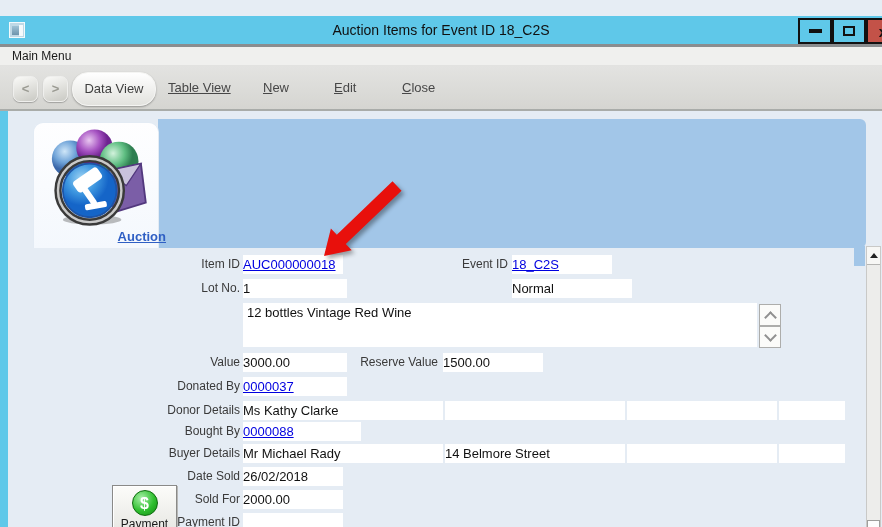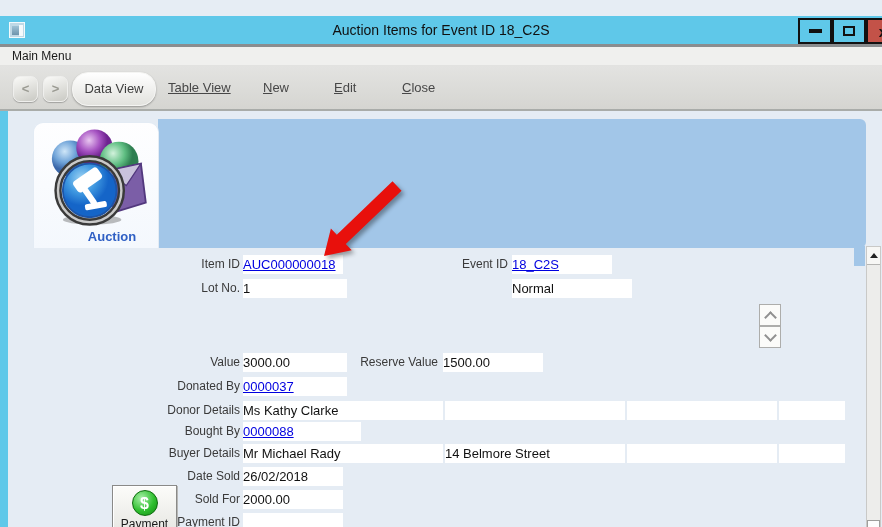--- a/index.html
+++ b/index.html
@@ -55,22 +55,22 @@
   
   .content { position:absolute; left:0; top:95px; width:882px; height:432px; background:#E5ECF4; }
   .left-border { position:absolute; left:0; top:95px; width:8px; height:432px; background:#5FC8E9; }
   .band { position:absolute; left:158px; top:103px; width:708px; height:129px; background:#A2C6E8;
     border-radius:0 6px 6px 0; }
   .band-notch { position:absolute; left:854px; top:230px; width:11px; height:20px; background:#A2C6E8; }
 
   .tab { position:absolute; left:33px; top:106px; width:126px; height:126px;
     background:linear-gradient(#FEFEFF,#F4F8FD); border:1px solid #E3EBF4;
     border-bottom:none; border-radius:10px 10px 0 0; }
-  .tab-label { position:absolute; left:16px; bottom:4px; width:100%; text-align:center;
-    color:#2F5FC4; font-weight:bold; font-size:13px; }
+  .tab-label { position:absolute; left:8px; bottom:4px; width:100%; text-align:right;
+    color:#2F5FC4; font-weight:bold; font-size:13px;text-decoration:underline; }
 
   
   .vscroll { position:absolute; left:866px; top:230px; width:15px; height:297px; background:#EDEDEB;
     border:1px solid #C9C9C7; }
   .vscroll-up { position:absolute; left:0; top:0; width:13px; height:18px; background:#F7F7F5;
     border-bottom:1px solid #B5B5B3; display:flex; align-items:center; justify-content:center; }
   .tri-up { width:0; height:0; border-left:4px solid transparent; border-right:4px solid transparent;
     border-bottom:5px solid #222; }
   .vscroll-thumb { position:absolute; left:0; bottom:-2px; width:13px; height:24px; background:#FDFDFD;
     border:1px solid #9E9E9C; }
@@ -196,20 +196,21 @@
 
   <div class="flabel" style="left:140px;top:239px;width:100px">Item ID</div>
   <div class="ffield" style="left:243px;top:239px;width:100px"><a href="#">AUC000000018</a></div>
   <div class="flabel" style="left:408px;top:239px;width:100px">Event ID</div>
   <div class="ffield" style="left:512px;top:239px;width:100px"><a href="#">18_C2S</a></div>
 
   <div class="flabel" style="left:140px;top:263px;width:100px">Lot No.</div>
   <div class="ffield" style="left:243px;top:263px;width:104px">1</div>
   <div class="ffield" style="left:512px;top:263px;width:120px">Normal</div>
 
+  <div class="ftext" style="left:243px;top:287px;width:514px;height:44px">12 bottles Vintage Red Wine</div>
   <div class="spin" style="left:759px;top:288px">
     <div class="chev chev-up"></div>
   </div>
   <div class="spin" style="left:759px;top:310px">
     <div class="chev chev-dn"></div>
   </div>
 
   <div class="flabel" style="left:140px;top:337px;width:100px">Value</div>
   <div class="ffield" style="left:243px;top:337px;width:104px">3000.00</div>
   <div class="flabel" style="left:350px;top:337px;width:88px">Reserve Value</div>

